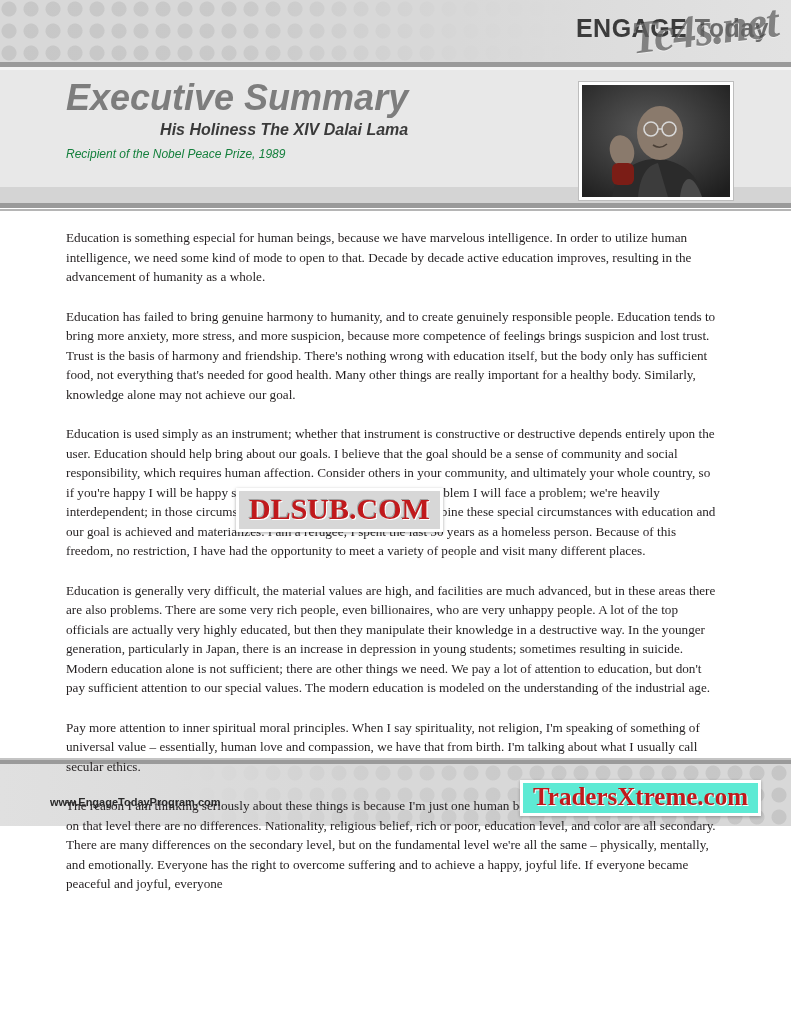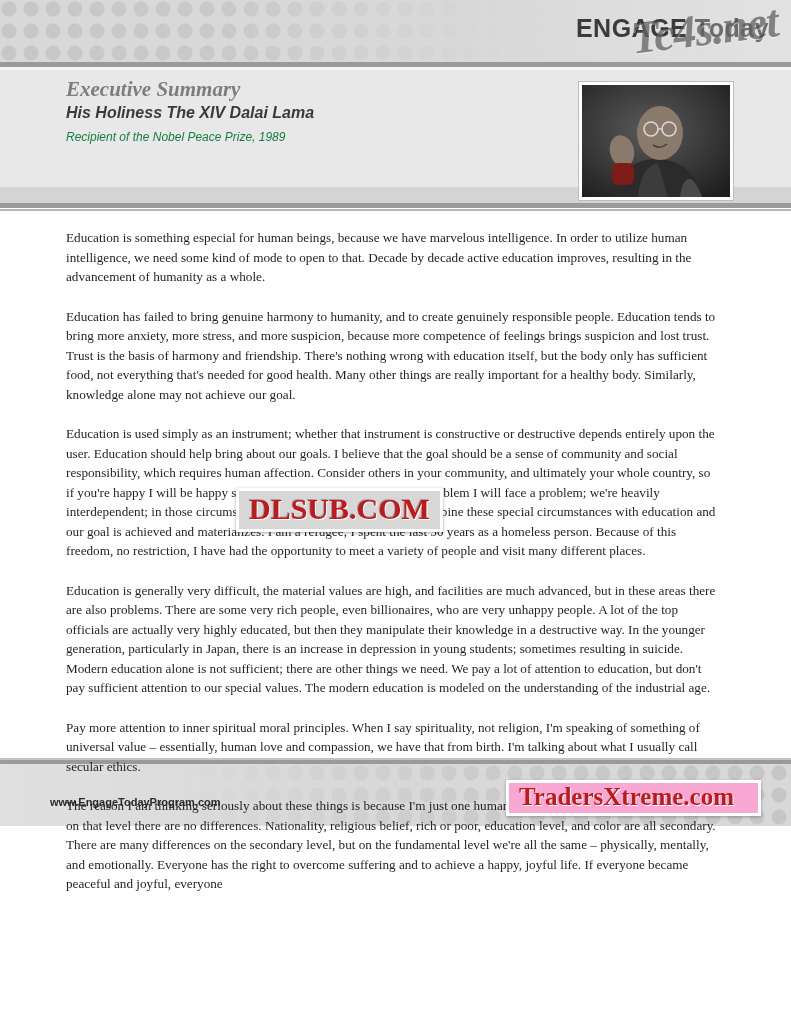--- a/index.html
+++ b/index.html
@@ -110,25 +110,25 @@
     background: #f4f4f4;
   }
 
   .title-text-block {
     position: absolute;
     left: 66px;
     top: 78px;
     z-index: 3;
   }
   .doc-title {
-    font-size: 21px;
+    font-size: 36px;
     font-weight: bold;
     font-style: italic;
     color: #7d7d7d;
-    font-family: Liberation Serif, serif;
+    font-family: Liberation Sans, sans-serif;
     line-height: 1.1;
     margin: 0;
   }
   .doc-subtitle {
     font-size: 16px;
     font-weight: bold;
     font-style: italic;
     color: #3a3a3a;
     margin: 3px 0 0 0;
     line-height: 1.15;
@@ -248,23 +248,23 @@
     font-size: 11px;
     font-weight: bold;
     color: #2a2a2a;
     z-index: 4;
   }
   .footer-watermark {
     position: absolute;
     right: 30px;
     bottom: 10px;
     z-index: 5;
-    background: #f9a8d4;
+    background: #5eead4;
     border: 3px solid #ffffff;
-    padding: 1px 24px 3px 10px;
+    padding: 1px 10px 3px 10px;
     box-shadow: 0 1px 3px rgba(0,0,0,0.3);
   }
   .footer-watermark span {
     font-family: "Liberation Serif", serif;
     font-weight: bold;
     font-size: 25px;
     color: #c0191c;
     text-shadow: 1px 1px 0 #ffffff;
     display: block;
     line-height: 1.05;

